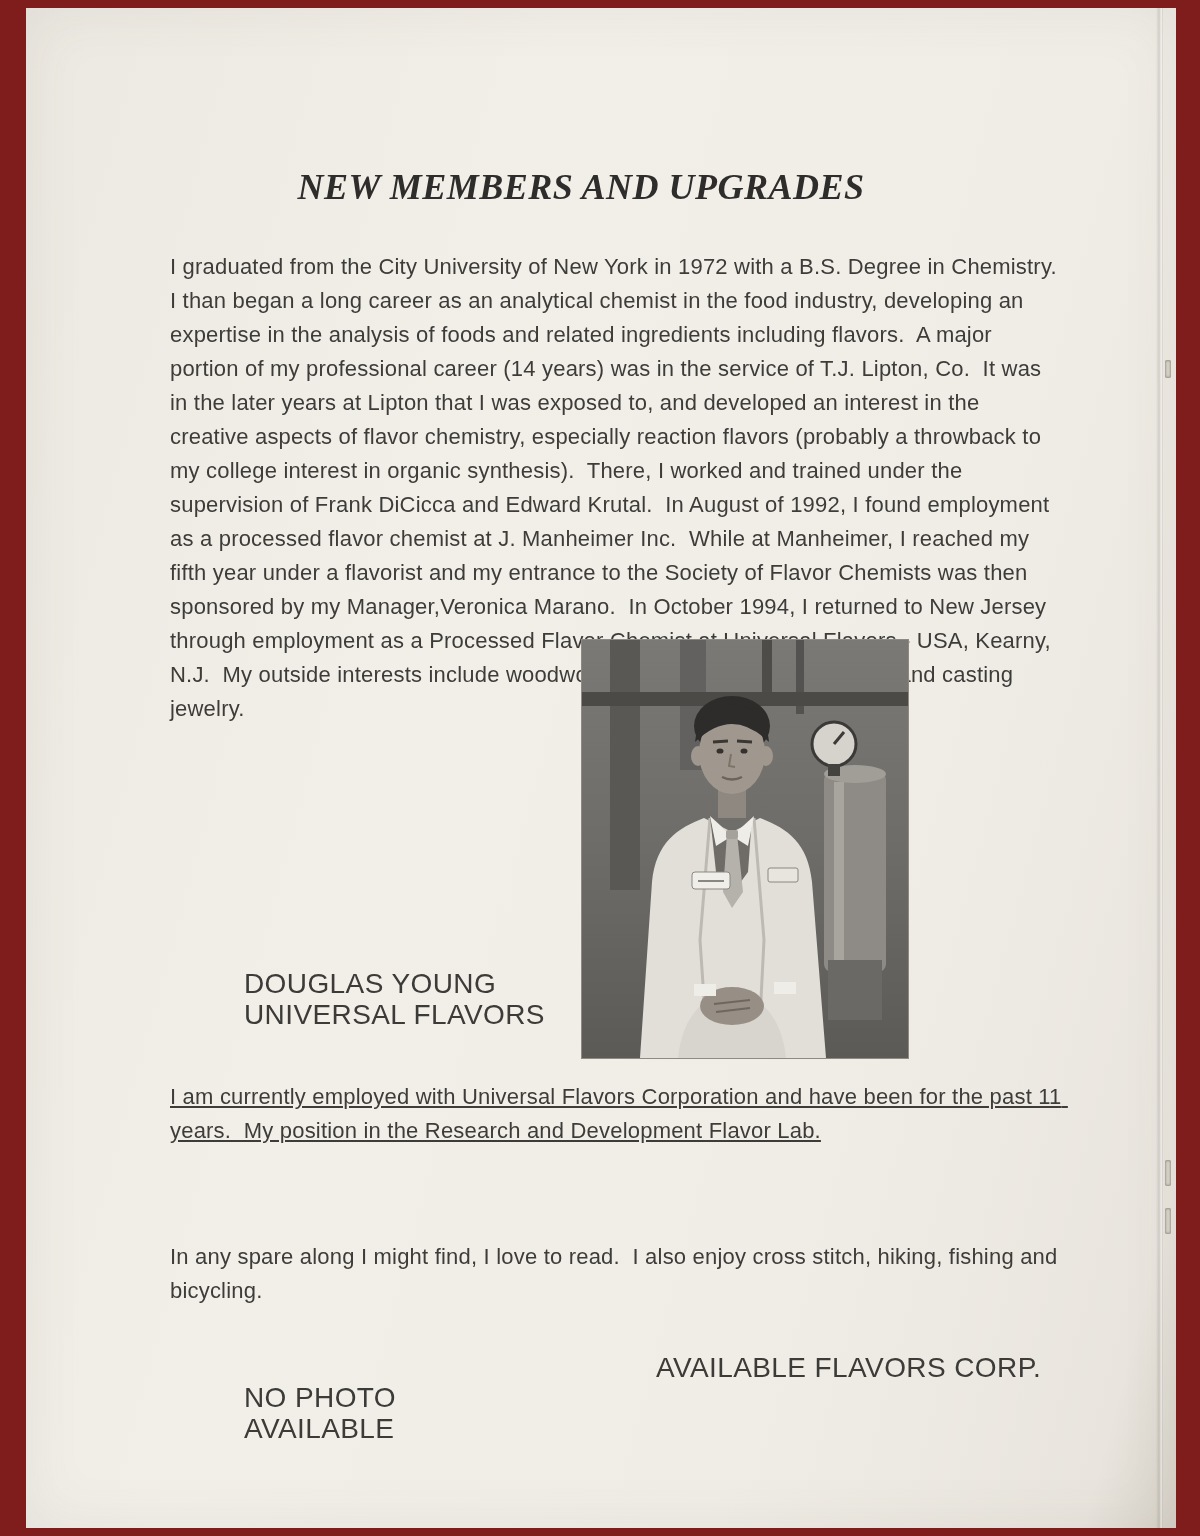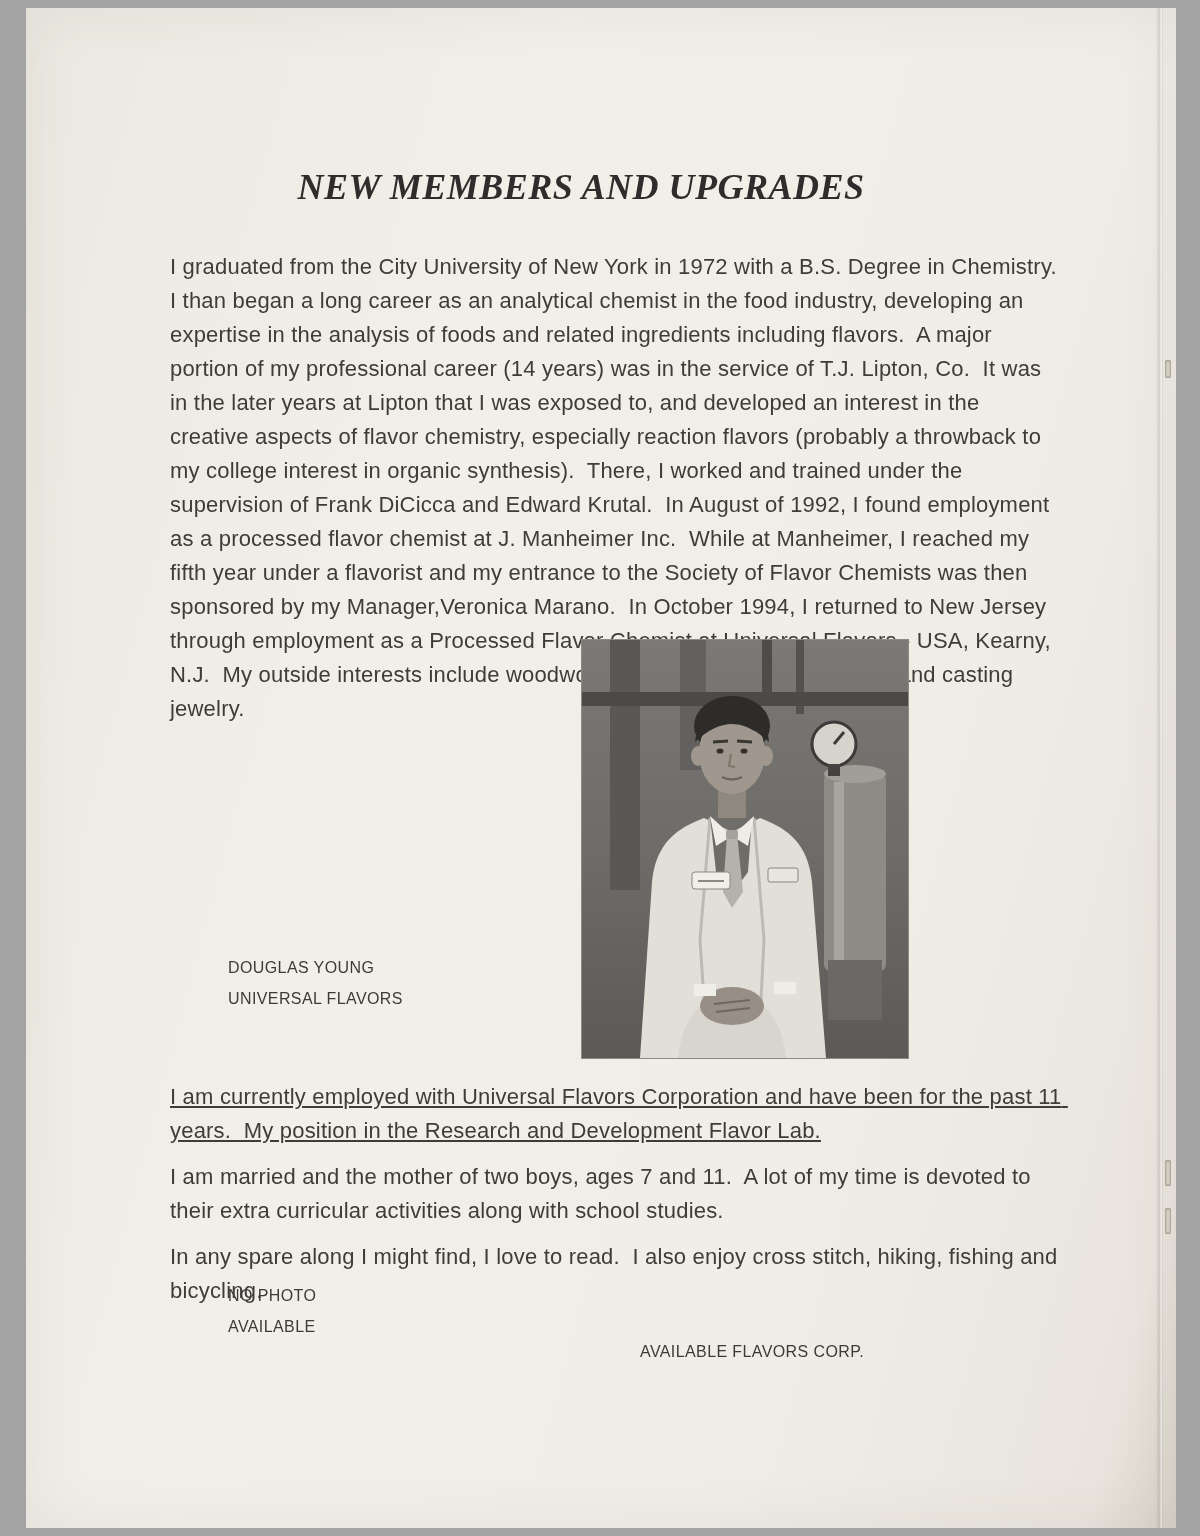--- a/index.html
+++ b/index.html
@@ -1,18 +1,18 @@
 <!DOCTYPE html>
 <html><head>
 <meta charset="utf-8">
 <style>
   html, body { margin:0; padding:0; background:#000; }
   .screen {
     position:relative; width:1200px; height:1536px;
-    background:#a3a3a3; overflow:hidden;
+    background:#7f1d1d; overflow:hidden;
     font-family:"Liberation Sans", sans-serif;
   }
   .paper {
     position:absolute; left:26px; top:8px; width:1150px; height:1520px;
     background:linear-gradient(105deg,#ece9e2 0%, #f2efe9 35%, #f0ede7 70%, #e9e5de 94%, #d7d2c8 100%);
     box-shadow:inset 0 0 60px rgba(90,80,60,0.08);
   }
   .crease {
     position:absolute; right:13px; top:0; bottom:0; width:7px;
     background:linear-gradient(to right, rgba(0,0,0,0) 0%, rgba(60,50,40,0.14) 45%, rgba(255,255,255,0.45) 75%, rgba(0,0,0,0.10) 100%);
@@ -34,25 +34,25 @@
   .body-text {
     position:absolute; margin:0;
     font-size:22px; line-height:34px; color:#3d3c39;
     white-space:pre-wrap; letter-spacing:0.2px;
   }
   .bio   { left:144px; top:242px; width:892px; }
   .para2 { left:144px; top:1072px; width:892px;text-decoration:underline; }
   .para3 { left:144px; top:1152px; width:892px; }
   .para4 { left:144px; top:1232px; width:892px; }
   .caption {
-    position:absolute; margin:0;
-    font-size:16px; line-height:31px; color:#3c3b38; letter-spacing:0.4px;
+    position:absolute; margin:16px;
+    font-size:28px; line-height:31px; color:#3c3b38; letter-spacing:0.4px;
   }
   .cap-douglas { left:202px; top:944px; }
-  .cap-nophoto { left:202px; top:1272px; }
+  .cap-nophoto { left:202px; top:1358px; }
   .cap-teresa  { left:614px; top:1328px; }
   .photo {
     position:absolute; left:556px; top:632px; width:326px; height:418px;
     outline:1px solid #8e8a82;
     background:#6e6c68;
   }
   .photo svg { display:block; width:100%; height:100%; }
 </style>
 </head>
 <body>
@@ -120,21 +120,20 @@
         <path d="M140,137 Q150,142 160,137" fill="none" stroke="#6b645c" stroke-width="2.5"></path>
       </svg>
     </div>
 
     <div class="caption cap-douglas">
       <div>DOUGLAS YOUNG</div>
       <div>UNIVERSAL FLAVORS</div>
     </div>
 
     <p class="body-text para2">I am currently employed with Universal Flavors Corporation and have been for the past 11 years.  My position in the Research and Development Flavor Lab.</p>
-    <p class="body-text para3">I am married and the mother of two boys, ages 7 and 11.  A lot of my time is devoted to their extra curricular activities along with school studies.</p>
     <p class="body-text para4">In any spare along I might find, I love to read.  I also enjoy cross stitch, hiking, fishing and bicycling.</p>
 
     <div class="caption cap-nophoto">
       <div>NO PHOTO</div>
       <div>AVAILABLE</div>
     </div>
 
     <div class="caption cap-teresa">
       <div>AVAILABLE FLAVORS CORP.</div>
     </div>

